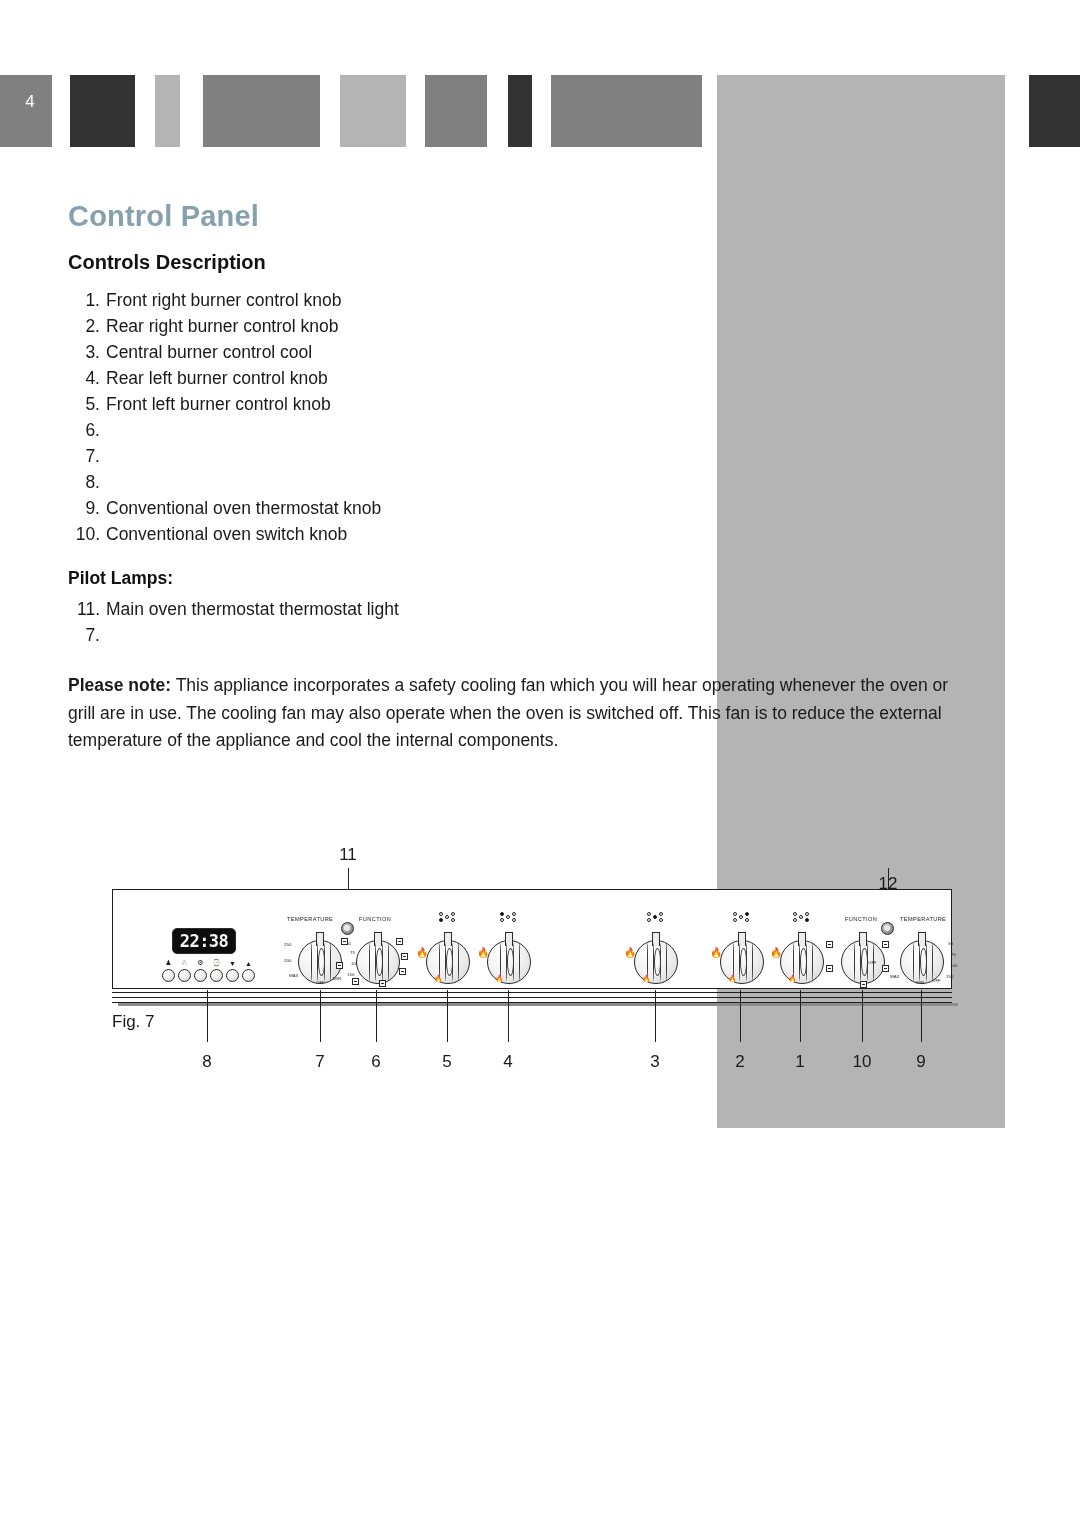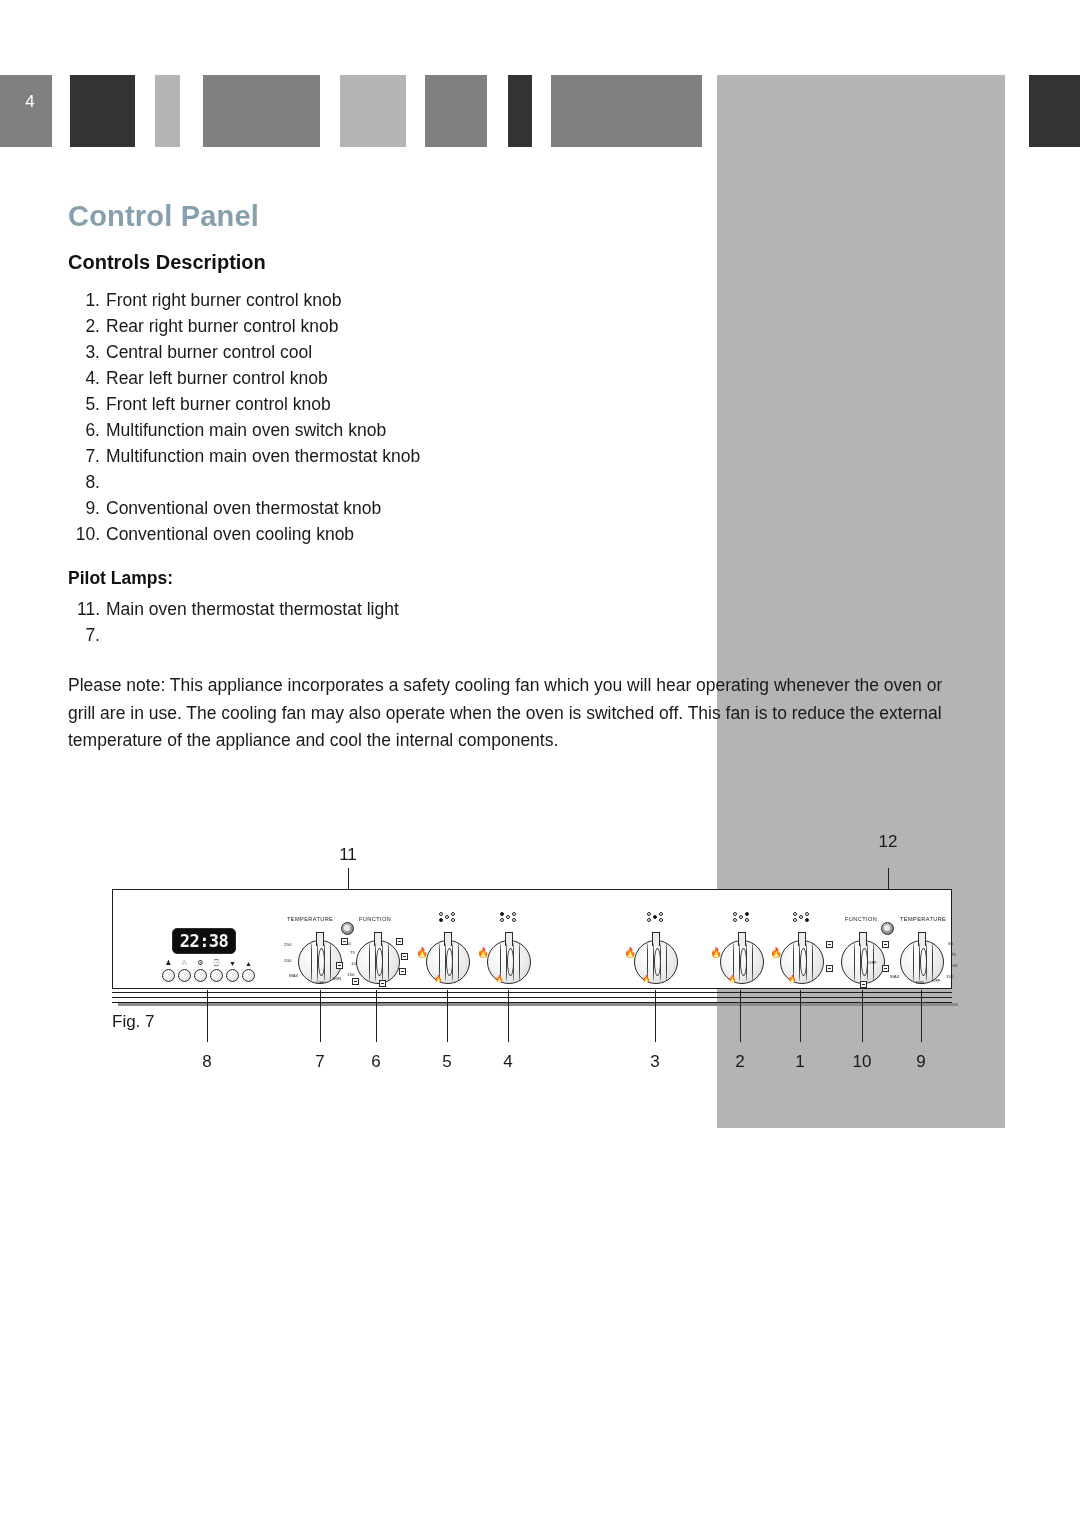--- a/index.html
+++ b/index.html
@@ -110,21 +110,21 @@
   }
   #please-note {
     position: absolute;
     left: 68px;
     top: 672px;
     width: 882px;
     font-size: 17.5px;
     line-height: 27.5px;
     color: #1a1a1a;
   }
-  #please-note b { font-weight: normal; text-align: right; }
+  #please-note b { font-weight: bold; text-align: right; }
 
   
   #figure {
     position: absolute;
     left: 0;
     top: 830px;
     width: 1080px;
     height: 260px;
   }
   #fig-caption {
@@ -377,36 +377,34 @@
     <div class="list-row">
       <span class="list-num">4.</span>
       <span class="list-txt">Rear left burner control knob</span>
     </div>
     <div class="list-row">
       <span class="list-num">5.</span>
       <span class="list-txt">Front left burner control knob</span>
     </div>
     <div class="list-row">
       <span class="list-num">6.</span>
-      <span class="list-txt">Multifunction main oven switch knob</span>
     </div>
     <div class="list-row">
       <span class="list-num">7.</span>
-      <span class="list-txt">Multifunction main oven thermostat knob</span>
     </div>
     <div class="list-row">
       <span class="list-num">8.</span>
     </div>
     <div class="list-row">
       <span class="list-num">9.</span>
       <span class="list-txt">Conventional oven thermostat knob</span>
     </div>
     <div class="list-row">
       <span class="list-num">10.</span>
-      <span class="list-txt">Conventional oven cooling knob</span>
+      <span class="list-txt">Conventional oven switch knob</span>
     </div>
   </div>
 
   <div id="pilot-heading">Pilot Lamps:</div>
 
   <div id="pilot-list">
     <div class="list-row">
       <span class="list-num">11.</span>
       <span class="list-txt">Main oven thermostat thermostat light</span>
     </div>
@@ -415,21 +413,21 @@
     </div>
   </div>
 
   <div id="please-note"><b>Please note:</b><span> This appliance incorporates a safety cooling fan which you will hear operating whenever the oven or grill are in use. The cooling fan may also operate when the oven is switched off. This fan is to reduce the external temperature of the appliance and cool the internal components.</span></div>
 </div>
 
 <div id="figure"></div>
 
 <div class="callout-num" style="left:333px;top:845px;">11</div>
 <div class="leader" style="left:348px;top:868px;height:82px;"></div>
-<div class="callout-num" style="left:873px;top:832px;">12</div>
+<div class="callout-num" style="left:873px;top:874px;">12</div>
 <div class="leader" style="left:888px;top:868px;height:55px;"></div>
 
 <div id="panel-box"></div>
 <div class="panel-trim" style="top:992px;"></div>
 <div class="panel-trim" style="top:997px;"></div>
 <div class="panel-trim" style="top:1002px;"></div>
 <div id="panel-trim-shadow"></div>
 
 <div id="clock-display">
   <span id="clock-text">22:38</span>

